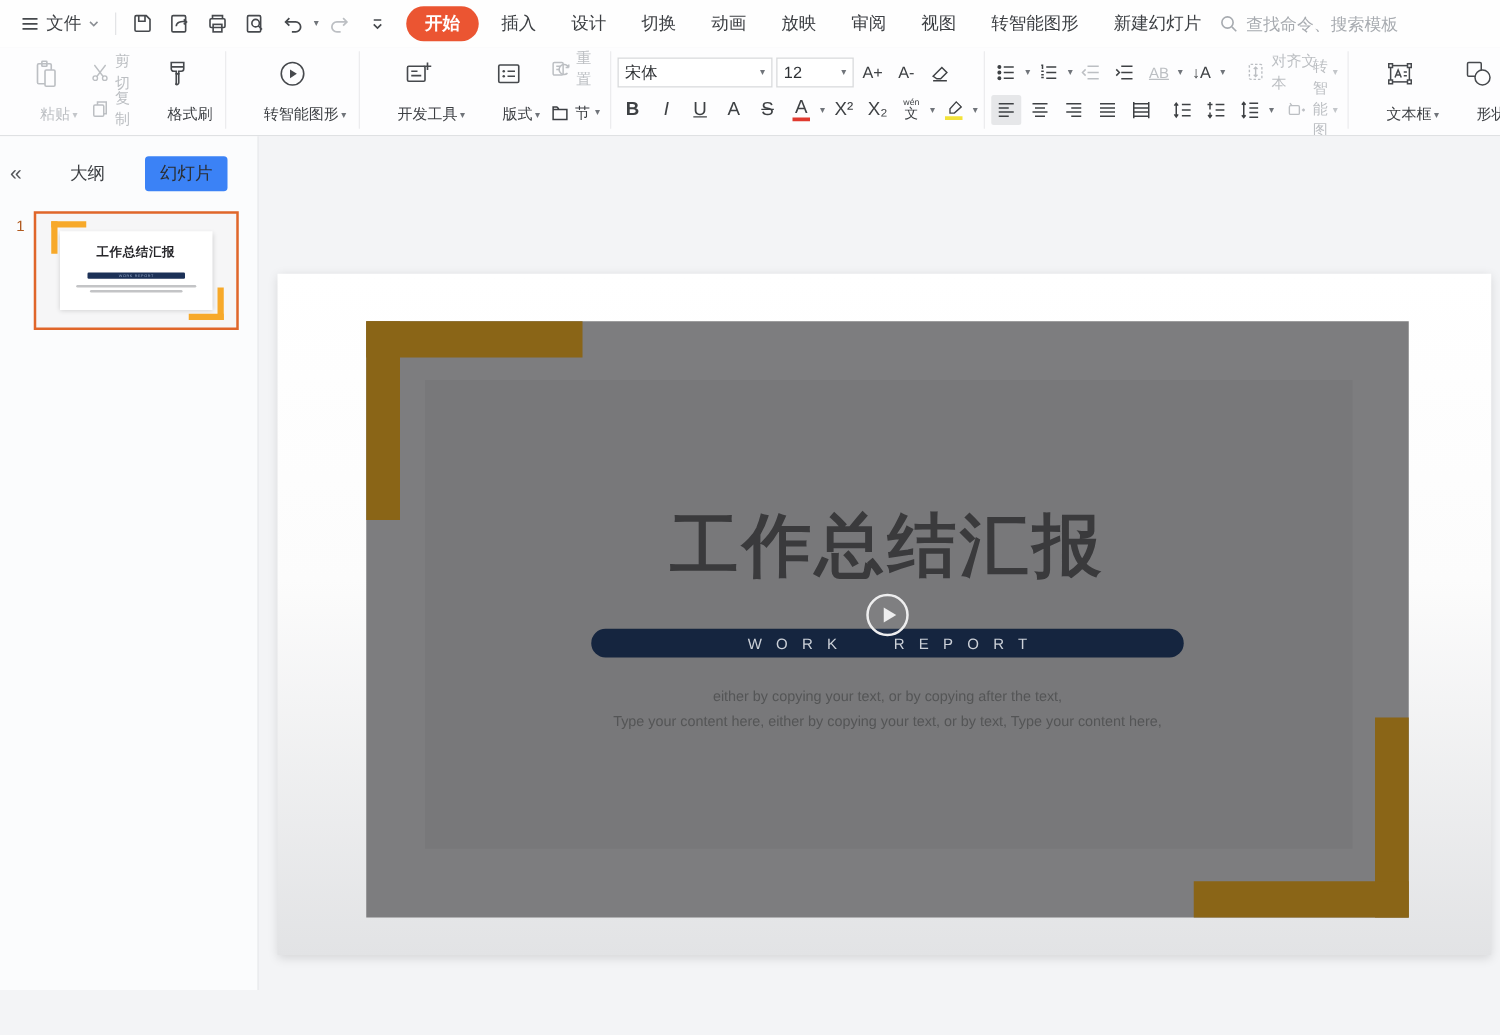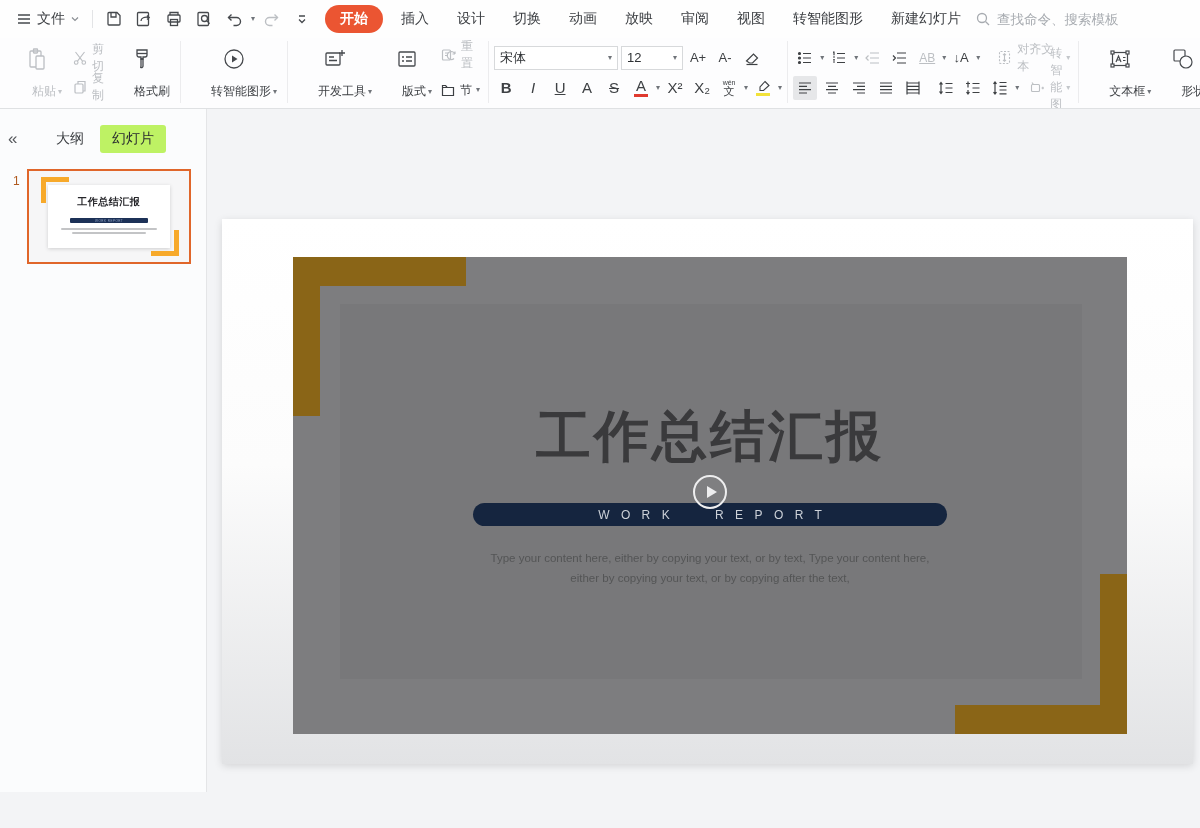--- a/index.html
+++ b/index.html
@@ -68,21 +68,21 @@
   .ruby2 { display:flex; flex-direction:column; align-items:center; line-height:1; font-size:7px; color:#3e4144; }
   .ruby2 .base { font-size:11px; }
   .ic { display:block; }
 
   
   .workspace { display:flex; height:683px; }
   .sidebar { width:207px; background:#fbfcfd; border-right:1px solid #e4e5e7; flex:none; }
   .sheader { display:flex; align-items:center; padding:16px 10px 6px 8px; }
   .collapse { font-size:17px; color:#55585c; width:22px; cursor:pointer; }
   .stab { font-size:14px; color:#3c3f43; padding:5px 12px; margin-left:14px; cursor:pointer; }
-  .stab.chip { background:#bef264; border-radius:3px; color:#2b2d30; margin-left:4px; }
+  .stab.chip { background:#3b82f6; border-radius:3px; color:#2b2d30; margin-left:20px; }
   .thumbrow { display:flex; margin-top:10px; padding-left:13px; gap:7px; }
   .tnum { font-size:12px; color:#b05a1f; margin-top:5px; }
   .thumb { border:2px solid #e0662a; width:164px; height:95px; background:#f6f6f7; position:relative; cursor:pointer; }
   .t-inner { position:absolute; left:19px; top:14px; width:122px; height:63px; background:#fff;
     box-shadow:0 1px 4px rgba(0,0,0,.16); }
   .t-br { position:absolute; background:#f7a92a; }
   .t-title { position:absolute; left:0; top:24px; width:100%; text-align:center; font-size:10px;
     font-weight:bold; color:#26262a; letter-spacing:0.5px; }
   .t-banner { position:absolute; left:41px; top:47px; width:78px; height:5px; background:#1c3157;
     border-radius:1px; display:flex; align-items:center; justify-content:center; overflow:hidden; }
@@ -534,20 +534,20 @@
           <div class="gold" style="left:807px;top:317px;width:27px;height:160px"></div>
           <div class="gold" style="left:662px;top:448px;width:172px;height:29px"></div>
           <div class="v-title">工作总结汇报</div>
           <div class="v-banner">
             <span>WORK REPORT</span>
           </div>
           <div class="playbtn">
             <span class="tri"></span>
           </div>
           <div class="v-body">
+            <div>either by copying your text, or by copying after the text,</div>
             <div>Type your content here, either by copying your text, or by text, Type your content here,</div>
-            <div>either by copying your text, or by copying after the text,</div>
           </div>
         </div>
       </div>
     </div>
   </div>
 </div>
 
 </body></html>

